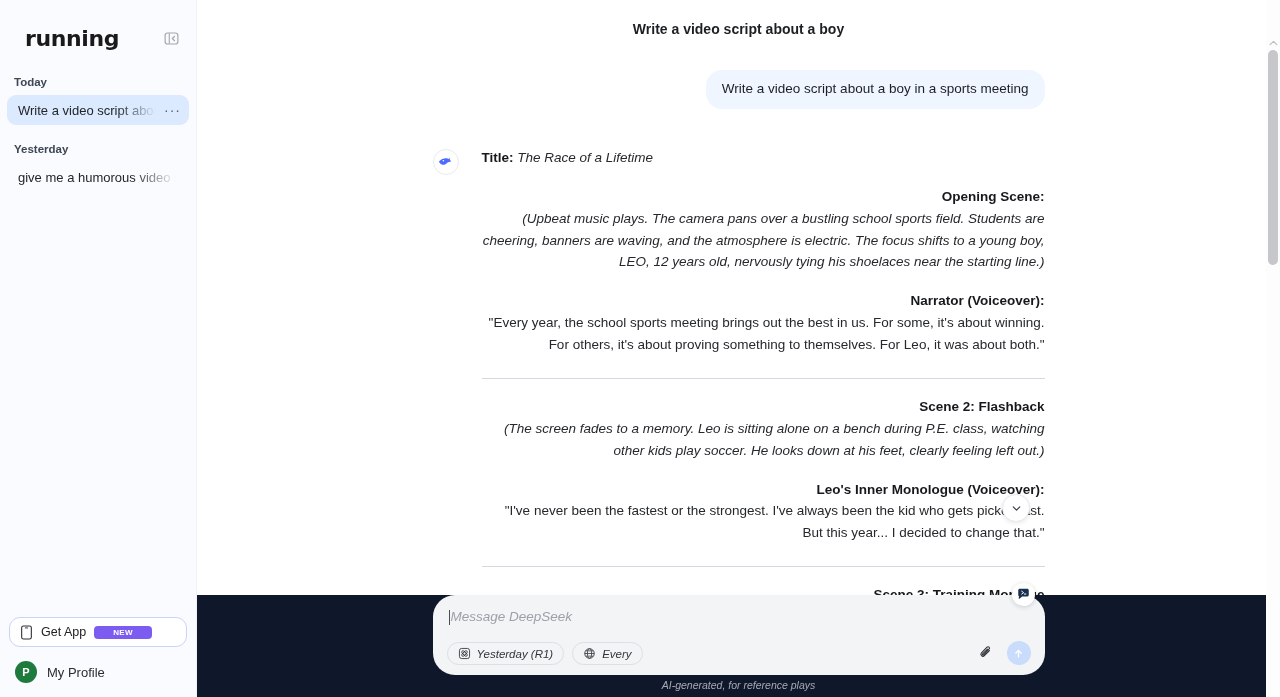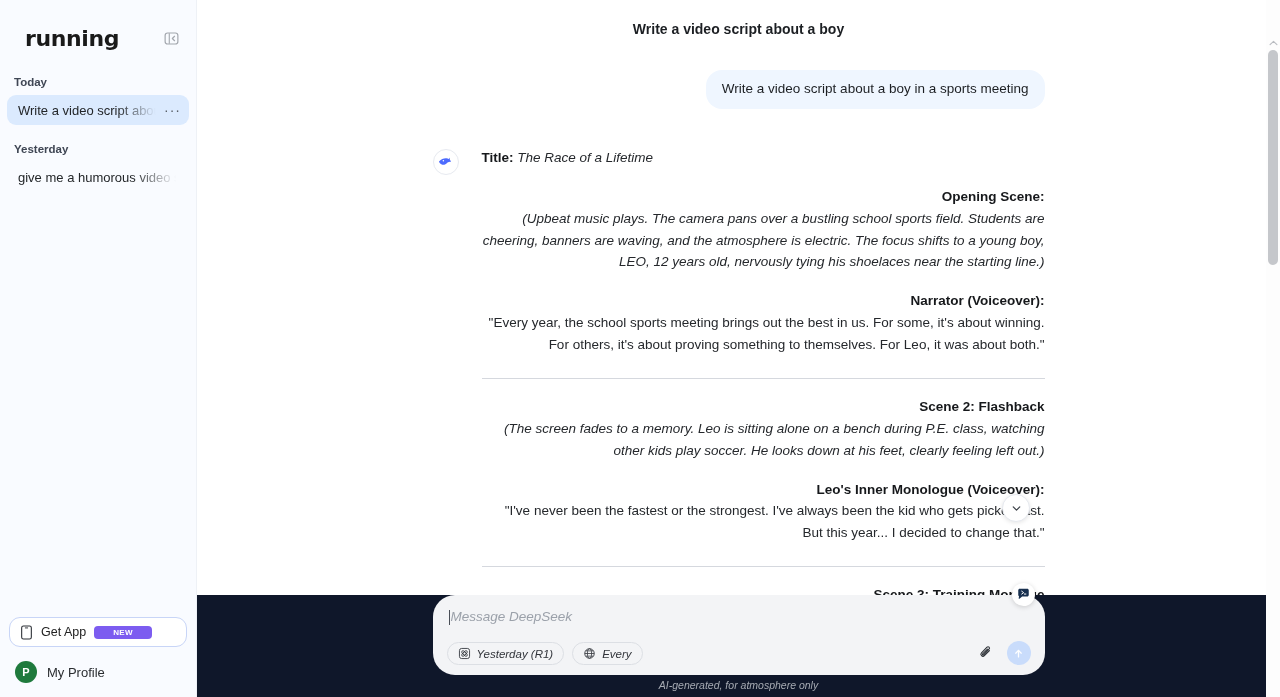--- a/index.html
+++ b/index.html
@@ -541,21 +541,21 @@
               <svg width="13" height="13" viewBox="0 0 16 16" fill="none">
                 <line x1="8" y1="12.2" x2="8" y2="4.2" stroke="#ffffff" stroke-width="1.6" stroke-linecap="round"></line>
                 <path d="M4.6 7.6 L8 4.2 L11.4 7.6" stroke="#ffffff" stroke-width="1.6" fill="none" stroke-linecap="round" stroke-linejoin="round"></path>
               </svg>
             </span>
           </div>
         </div>
 
       </div>
 
-      <div class="disclaimer">AI-generated, for atmosphere only</div>
+      <div class="disclaimer">AI-generated, for reference plays</div>
     </div>
 
   </main>
 
   <div class="vscroll">
     <div class="vscroll-arrow">
       <svg width="9" height="6" viewBox="0 0 10 7" fill="none">
         <path d="M1 5.5 L5 1.5 L9 5.5" stroke="#b9bcc1" stroke-width="1.3" fill="none" stroke-linecap="round" stroke-linejoin="round"></path>
       </svg>
     </div>

